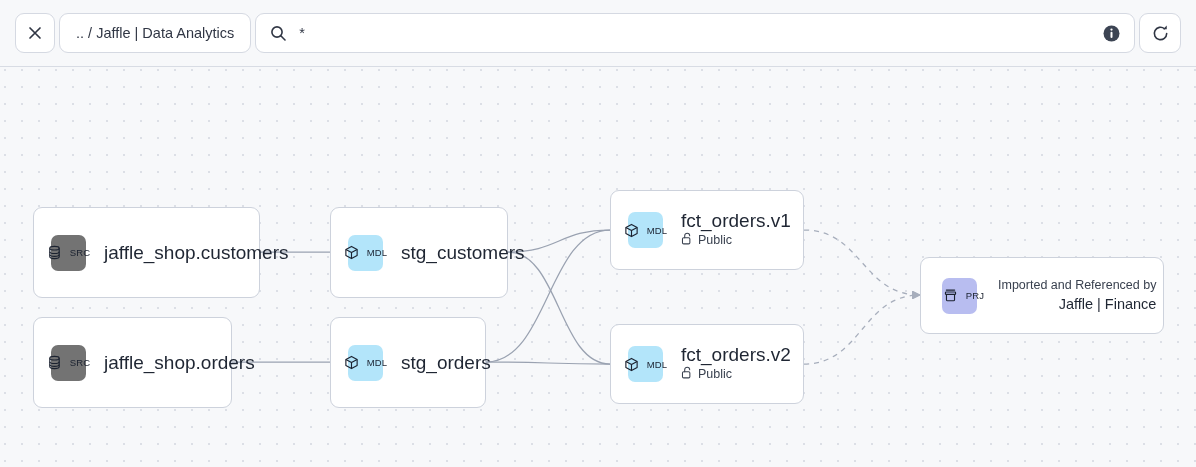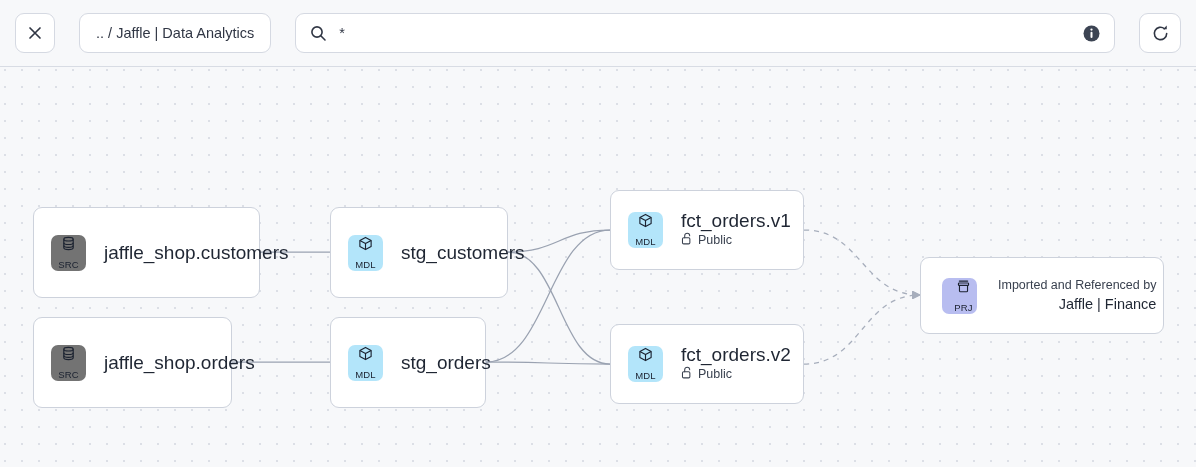--- a/index.html
+++ b/index.html
@@ -11,21 +11,21 @@
   }
 
   
   #header {
     position: absolute; left: 0; top: 0;
     width: 1196px; height: 67px;
     background: #f7f8fa;
     border-bottom: 1px solid #d8dce4;
     display: flex; align-items: center;
     padding: 0 15px;
-    gap: 24px;
+    gap: 4px;
   }
   .hbtn {
     height: 40px;
     background: #ffffff;
     border: 1px solid #d5d9e2;
     border-radius: 9px;
     display: flex; align-items: center; justify-content: center;
     color: #303644;
     cursor: pointer;
   }
@@ -78,21 +78,21 @@
     border-radius: 9px;
     display: flex; align-items: center;
     padding-left: 17px;
     gap: 18px;
     cursor: pointer;
   }
   .badge {
     flex: 0 0 auto;
     width: 35px; height: 36px;
     border-radius: 7px;
-    display: flex; flex-direction: column;
+    display: flex; flex-direction: row;
     align-items: center; justify-content: center;
     gap: 8px;
     color: #1b2230;
   }
   .badge .bico { display: block; height: 15px; line-height: 0; }
   .badge .btxt { font-size: 9.5px; letter-spacing: .2px; line-height: 11px; font-family: "Liberation Sans", sans-serif; }
   .badge-src { background: #737373; }
   .badge-mdl { background: #b3e5fa; }
   .badge-prj { background: #b8bdf0; padding-left: 8px; }
 

